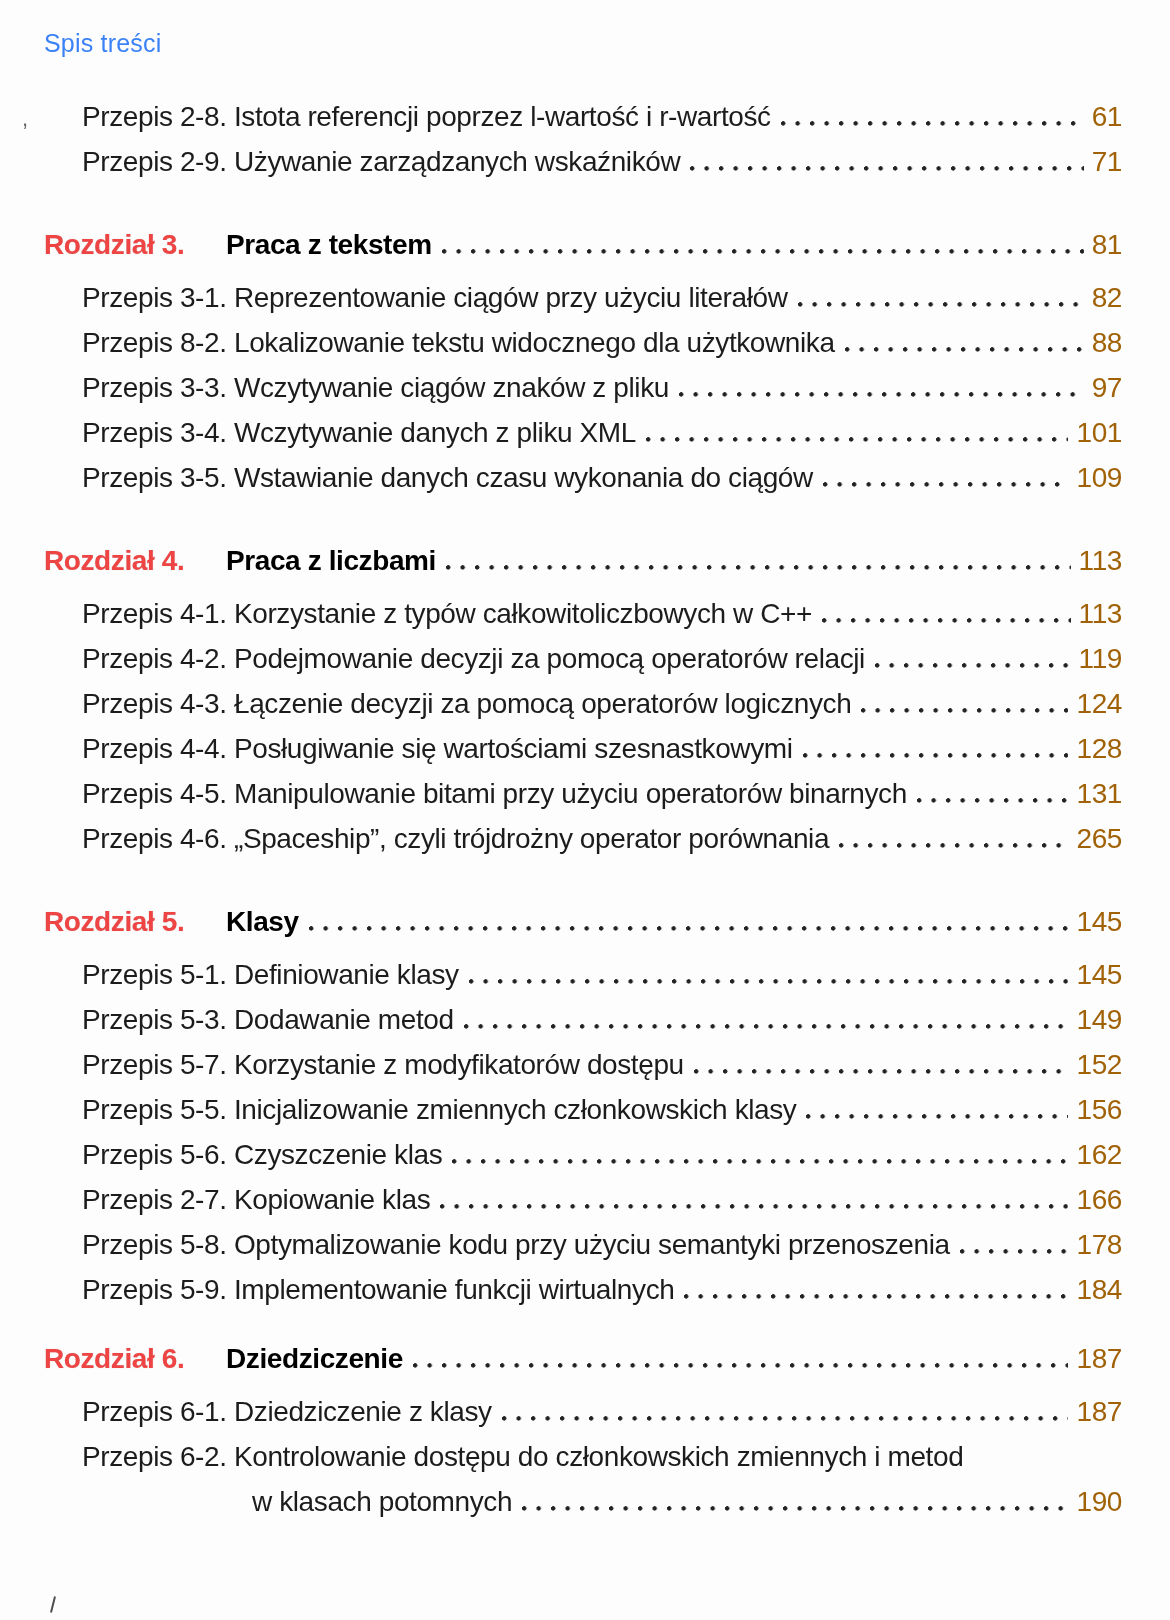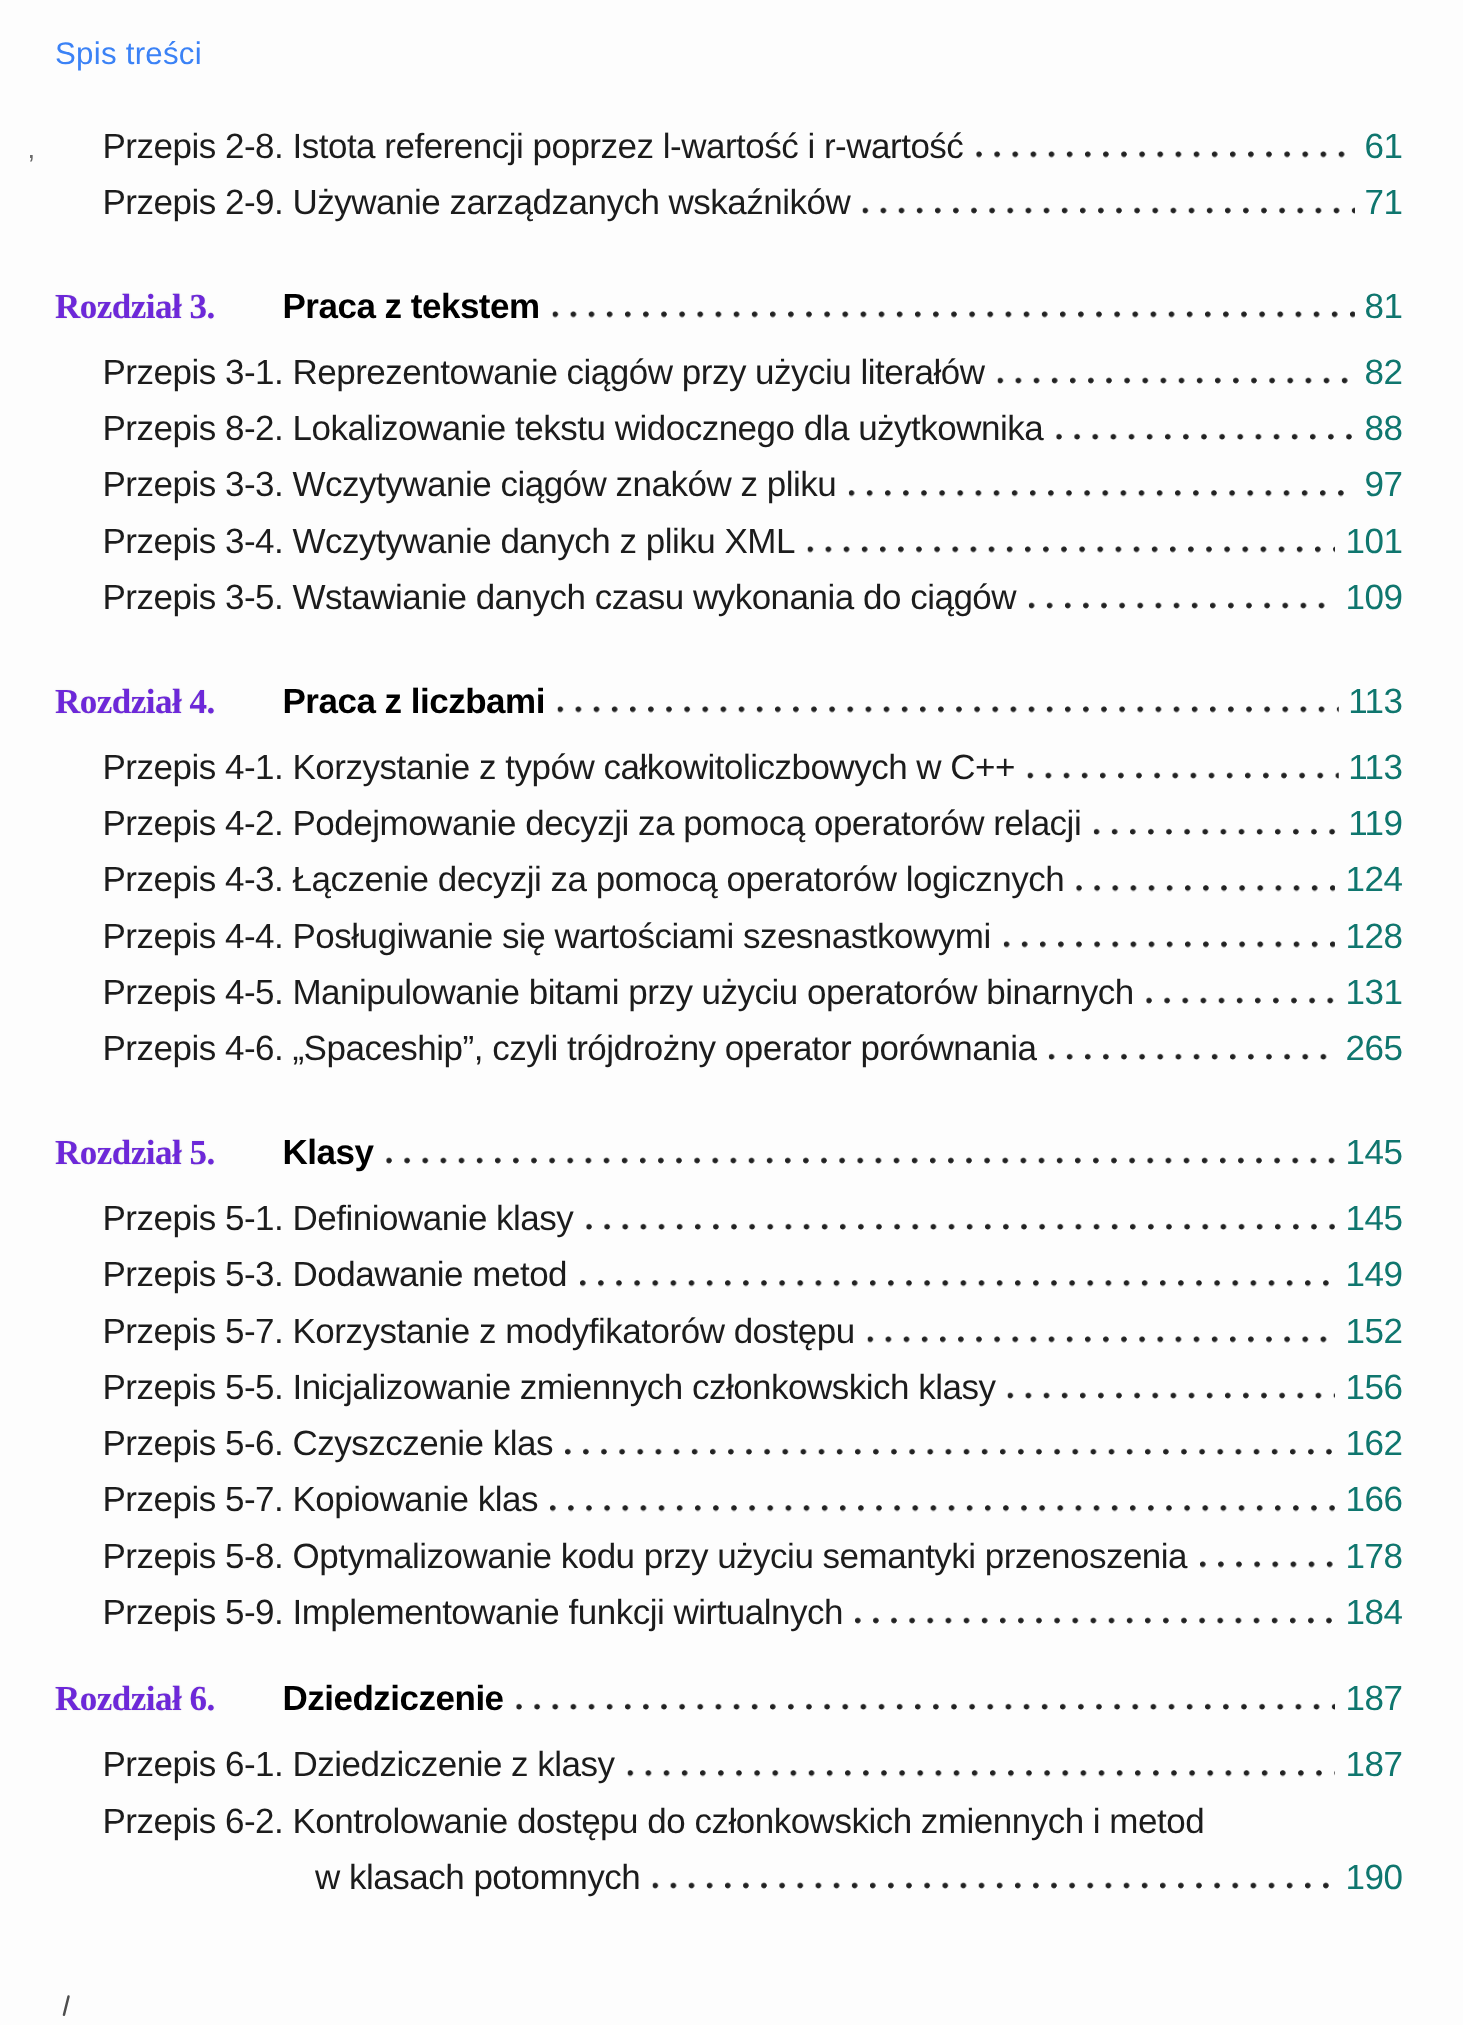--- a/index.html
+++ b/index.html
@@ -26,40 +26,39 @@
     display: flex; align-items: baseline;
     height: 45px; line-height: 45px;
     font-size: 28px; letter-spacing: -0.4px;
     white-space: nowrap;
   }
   .entry { padding-left: 38px; }
   .entry.cont { padding-left: 208px; }
 
   .chapter-row { padding-left: 0; margin-bottom: 8px; }
   .ch-label {
-    font-weight: 700; color: #6d28d9;
+    font-weight: 700; color: #ef4444;
     min-width: 182px; display: inline-block;
     text-shadow: 0 0 1px rgba(120,120,120,0.35);
-    font-family: Liberation Serif, serif;
   }
   .ch-title { font-weight: 700; color: #000000; }
 
   .entry-title { color: #1c1c1c; }
 
   .leader {
     flex: 1 1 auto; min-width: 18px;
     height: 5px; align-self: baseline;
     margin: 0 8px 0 10px;
     background-image: radial-gradient(circle at 2.2px 2.4px, #222 1.9px, rgba(0,0,0,0) 2.5px);
     background-size: 14.5px 5px;
     background-repeat: repeat-x;
     background-position: left bottom;
   }
 
-  .pg { color: #0f766e; font-weight: 400; text-align: right; }
+  .pg { color: #a16207; font-weight: 400; text-align: right; }
 
   
   .mark-comma {
     position: absolute; left: 22px; top: 106px;
     font-size: 22px; color: #6a6a6a;
   }
   .mark-tick {
     position: absolute; left: 52px; top: 1596px;
     width: 2px; height: 17px; background: #4e4e4e;
     transform: rotate(14deg); border-radius: 1px;
@@ -189,21 +188,21 @@
         <span class="entry-title">Przepis 5-5. Inicjalizowanie zmiennych członkowskich klasy</span>
         <span class="leader"></span>
         <span class="pg">156</span>
       </div>
       <div class="row entry">
         <span class="entry-title">Przepis 5-6. Czyszczenie klas</span>
         <span class="leader"></span>
         <span class="pg">162</span>
       </div>
       <div class="row entry">
-        <span class="entry-title">Przepis 5-7. Kopiowanie klas</span>
+        <span class="entry-title">Przepis 2-7. Kopiowanie klas</span>
         <span class="leader"></span>
         <span class="pg">166</span>
       </div>
       <div class="row entry">
         <span class="entry-title">Przepis 5-8. Optymalizowanie kodu przy użyciu semantyki przenoszenia</span>
         <span class="leader"></span>
         <span class="pg">178</span>
       </div>
       <div class="row entry">
         <span class="entry-title">Przepis 5-9. Implementowanie funkcji wirtualnych</span>

